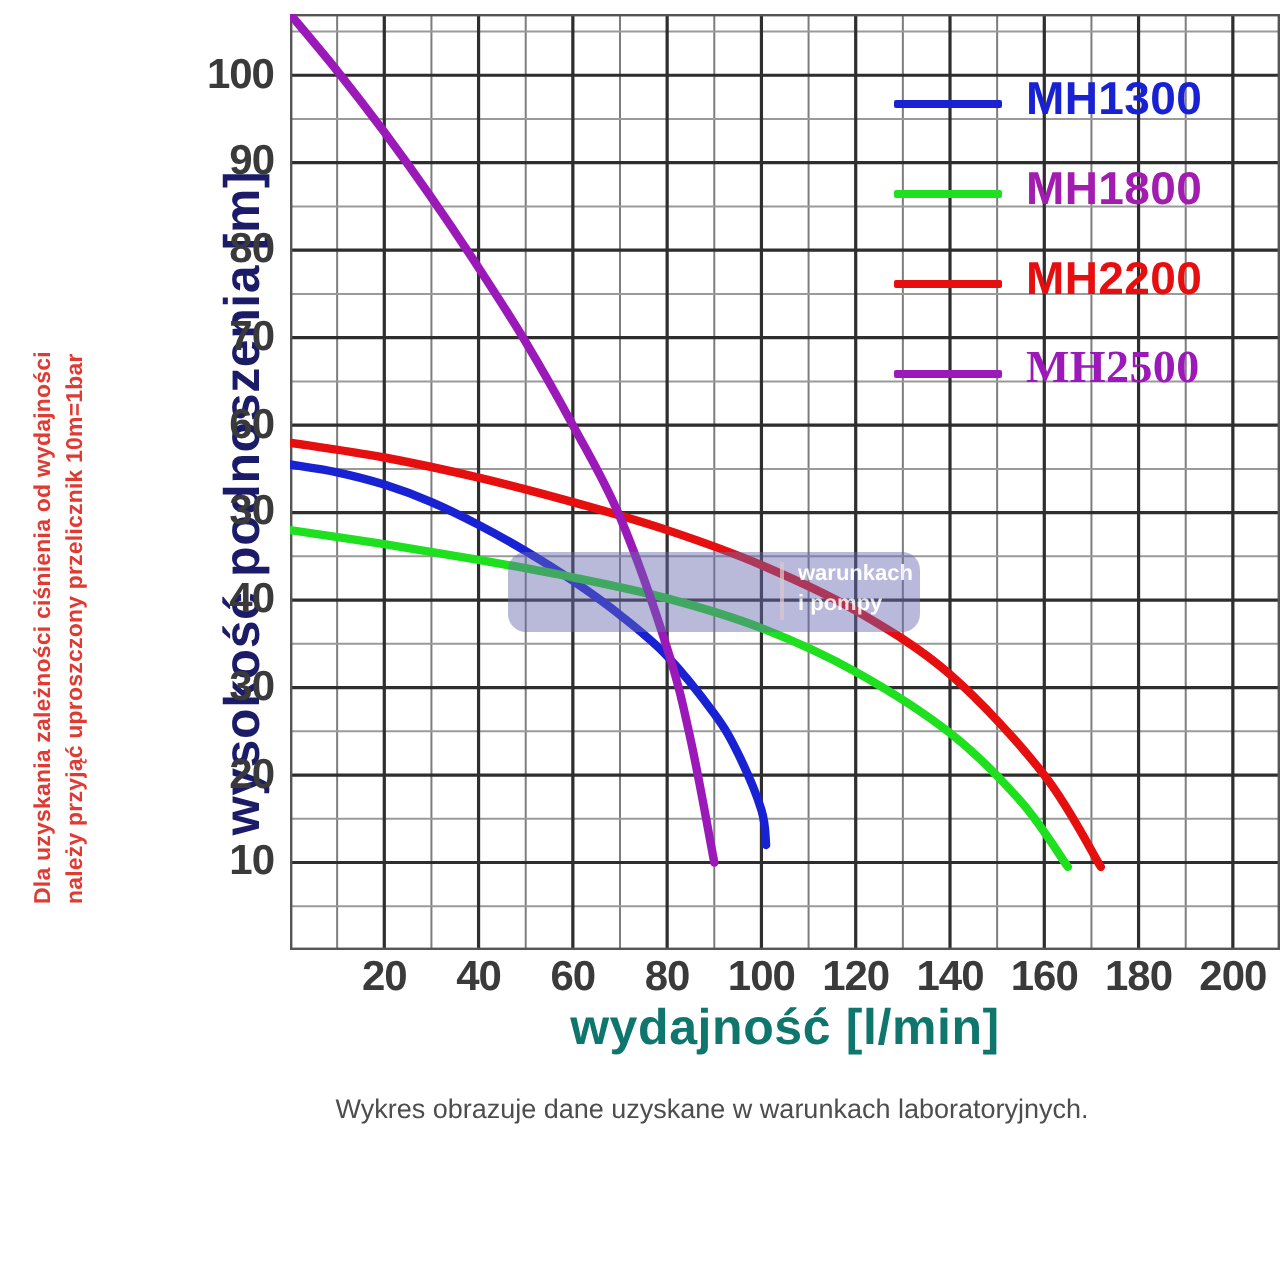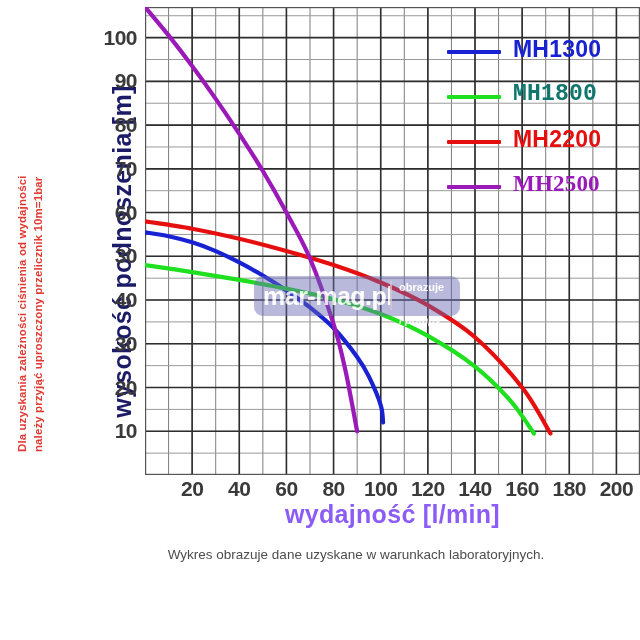--- a/index.html
+++ b/index.html
@@ -38,21 +38,21 @@
     font-weight:bold;
     letter-spacing:0.3px;
   }
 
   
   .xlabel{
     position:absolute;
     left:145px; top:500px;
     width:495px;
     text-align:center;
-    color:#8b5cf6;
+    color:#0f766e;
     font-size:25px;
     font-weight:bold;
     letter-spacing:0.3px;
   }
 
   
   #plotwrap{position:absolute;left:145px;top:7px;width:495px;height:468px;}
   #plot{position:absolute;left:0;top:0;}
   .ytick-host{position:absolute;left:0;top:0;width:640px;height:640px;}
   .ytick-item{
@@ -98,21 +98,21 @@
     border-radius:9px;
     opacity:0.85;
   }
   .wm-main{
     position:absolute;left:9px;top:5px;
     color:#ffffff;font-size:25px;font-weight:bold;letter-spacing:-0.5px;
     line-height:30px;
   }
   .wm-div{position:absolute;left:136px;top:5px;width:2px;height:29px;background:#c9b9c9;}
   .wm-sub1{position:absolute;left:145px;top:4px;color:#ffffff;font-size:11px;font-weight:bold;line-height:15px;}
-  .wm-sub2{position:absolute;left:145px;top:37px;color:#ffffff;font-size:11px;font-weight:bold;line-height:15px;font-style:italic;}
+  .wm-sub2{position:absolute;left:145px;top:19px;color:#ffffff;font-size:11px;font-weight:bold;line-height:15px;}
 
   
   .footnote{
     position:absolute;left:0px;top:546px;width:640px;
     text-align:center;color:#4d4d4d;font-size:13.5px;line-height:18px;margin-left:36px;
   }
   .footnote div{white-space:nowrap;}
 
   
   .bottombar{position:absolute;left:0;top:596px;width:640px;height:44px;background:#ffffff;}
@@ -230,36 +230,35 @@
       <div class="xtick-item" style="left: 591.429px;">200</div>
     </div>
 
   <div class="legend" id="legend">
       <div class="legend-row">
         <div class="legend-swatch" style="background: rgb(24, 34, 210);"></div>
         <div class="legend-text" style="color: rgb(24, 34, 210);">MH1300</div>
       </div>
       <div class="legend-row">
         <div class="legend-swatch" style="background: rgb(31, 224, 31);"></div>
-        <div class="legend-text" style="color: #0f766e; font-family: Liberation Mono, monospace;">MH1800</div>
+        <div class="legend-text" style="color: #a21caf;">MH1800</div>
       </div>
       <div class="legend-row">
         <div class="legend-swatch" style="background: rgb(230, 15, 15);"></div>
         <div class="legend-text" style="color: rgb(230, 15, 15);">MH2200</div>
       </div>
       <div class="legend-row">
         <div class="legend-swatch" style="background: rgb(154, 25, 184);"></div>
         <div class="legend-text" style="color: rgb(154, 25, 184); font-family: Liberation Serif, serif;">MH2500</div>
       </div>
     </div>
 
   <div class="watermark">
-    <div class="wm-main">mar-mag.pl</div>
     <div class="wm-div"></div>
-    <div class="wm-sub1">obrazuje</div>
+    <div class="wm-sub1">warunkach</div>
     <div class="wm-sub2">i pompy</div>
   </div>
 
   <div class="xlabel">wydajność [l/min]</div>
 
   <div class="footnote">
     <div>Wykres obrazuje dane uzyskane w warunkach laboratoryjnych.</div>
   </div>
 
   <div class="bottombar">

